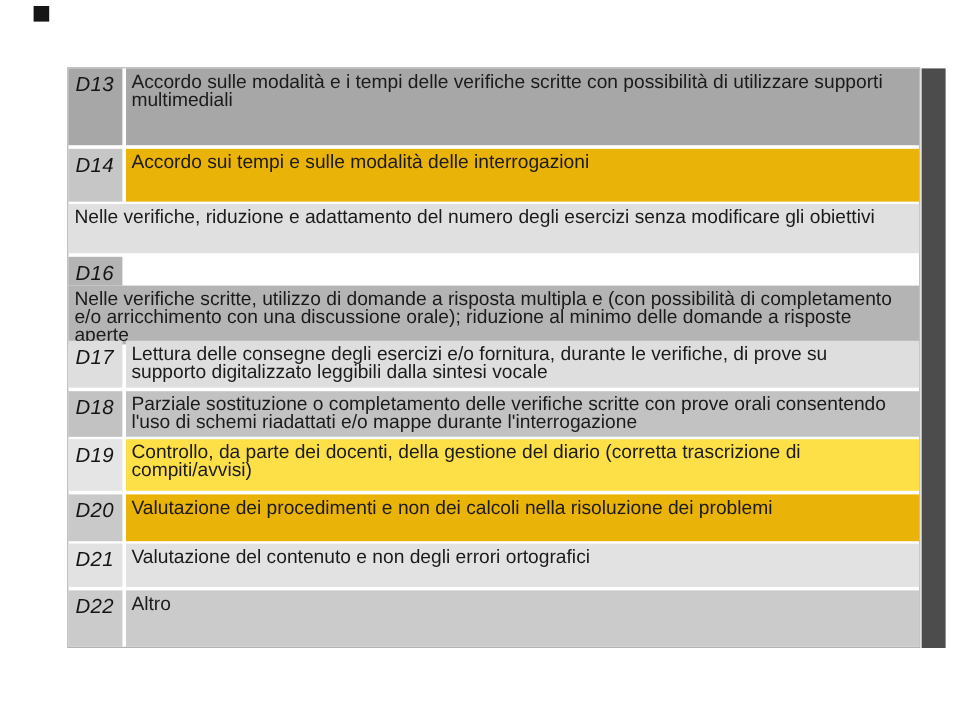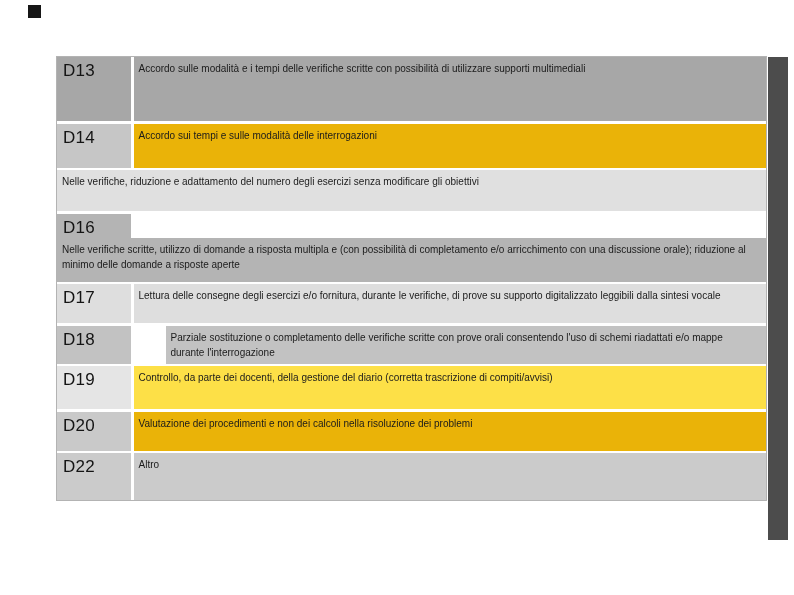--- a/index.html
+++ b/index.html
@@ -37,34 +37,35 @@
     box-shadow: 0 0 0 1px #b3b3b3;
   }
   .row {
     display: flex;
     box-sizing: border-box;
   }
   .row + .row {
     margin-top: 2.5px;
   }
   .label-cell {
-    width: 74px;
+    width: 45px;
     box-sizing: border-box;
     padding: 4px 0 0 6px;
     font-size: 17px;
     color: #141414;
     letter-spacing: 0.2px;
     margin-right: 2.5px;
     flex: none;
+    font-style: italic;
   }
   .text-cell {
     flex: 1;
     box-sizing: border-box;
     padding: 4px 14px 0 5px;
-    font-size: 10px;
+    font-size: 16px;
     line-height: 15px;
     color: #1b1b1b;
   }
 </style>
 </head>
 <body style="background: rgb(255, 255, 255);">
 
 <div class="corner-square" style="background: rgb(22, 22, 22);"></div>
 
 <div class="side-bar" style="background: rgb(76, 76, 76);"></div>
@@ -87,33 +88,37 @@
   <div class="row" style="height: 68px; flex-direction: column;">
     <div class="label-cell" style="background: rgb(180, 180, 180);">D16</div>
     <div class="text-cell" style="background: rgb(180, 180, 180);">Nelle verifiche scritte, utilizzo di domande a risposta multipla e (con possibilità di completamento e/o arricchimento con una discussione orale);  riduzione al minimo delle domande a risposte aperte</div>
   </div>
 
   <div class="row" style="height: 39px;">
     <div class="label-cell" style="background: rgb(222, 222, 222);">D17</div>
     <div class="text-cell" style="background: rgb(222, 222, 222);">Lettura delle consegne degli esercizi e/o fornitura, durante le verifiche, di prove su supporto digitalizzato leggibili dalla sintesi vocale</div>
   </div>
 
-  <div class="row" style="height: 38px; gap: 32px;">
+  <div class="row" style="height: 38px;">
     <div class="label-cell" style="background: rgb(194, 194, 194);">D18</div>
     <div class="text-cell" style="background: rgb(194, 194, 194);">Parziale sostituzione o completamento delle verifiche scritte con prove orali consentendo l'uso di schemi riadattati e/o mappe durante l'interrogazione</div>
   </div>
 
   <div class="row" style="height: 43px;">
     <div class="label-cell" style="background: rgb(229, 229, 229);">D19</div>
     <div class="text-cell" style="background: #fde047;">Controllo, da parte dei docenti, della gestione del diario (corretta trascrizione di compiti/avvisi)</div>
   </div>
 
   <div class="row" style="height: 39px;">
     <div class="label-cell" style="background: rgb(201, 201, 201);">D20</div>
     <div class="text-cell" style="background: #eab308;">Valutazione dei procedimenti e non dei calcoli nella risoluzione dei problemi</div>
   </div>
 
+  <div class="row" style="height: 36px;">
+    <div class="label-cell" style="background: rgb(226, 226, 226);">D21</div>
+    <div class="text-cell" style="background: rgb(226, 226, 226);">Valutazione del contenuto e non degli errori ortografici</div>
+  </div>
 
   <div class="row" style="height: 47px; border-radius: 19px;">
     <div class="label-cell" style="background: rgb(203, 203, 203);">D22</div>
     <div class="text-cell" style="background: rgb(203, 203, 203);">Altro</div>
   </div>
 </div>
 
 </body></html>

